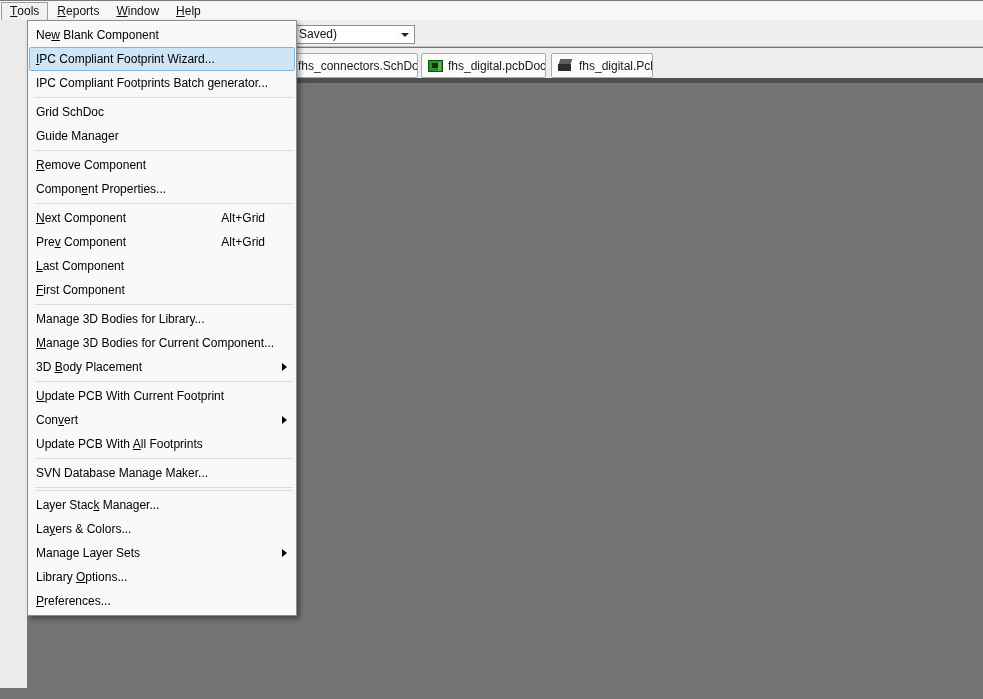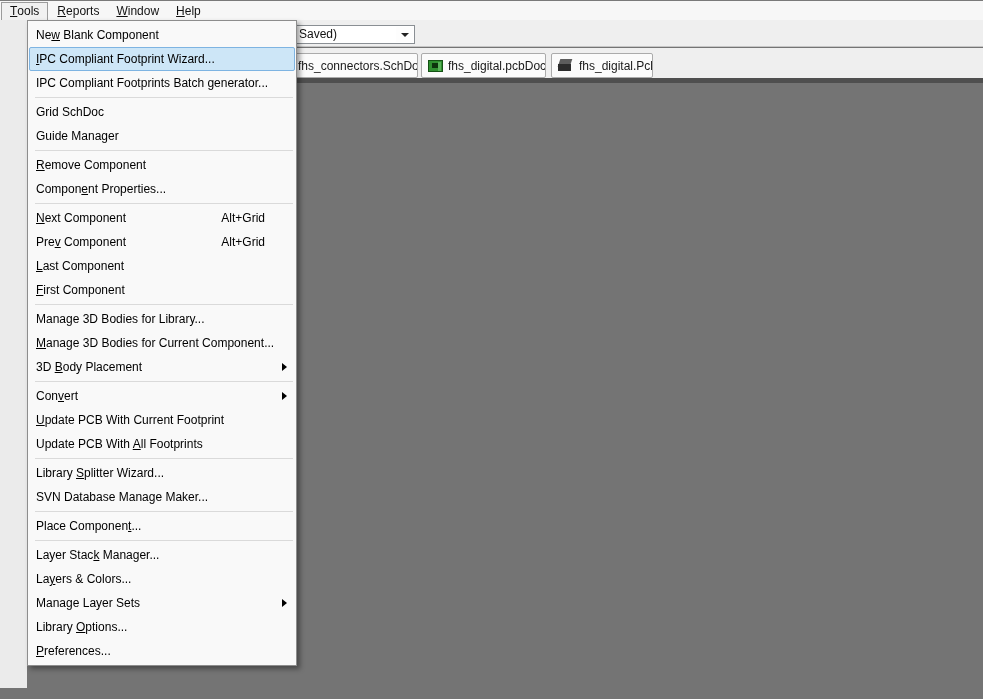--- a/index.html
+++ b/index.html
@@ -318,27 +318,25 @@
     <div class="menu-sep"></div>
     <div class="menu-item"><span><u>N</u>ext Component</span><span class="mi-shortcut">Alt+Grid</span></div>
     <div class="menu-item"><span>Pre<u>v</u> Component</span><span class="mi-shortcut">Alt+Grid</span></div>
     <div class="menu-item"><span><u>L</u>ast Component</span></div>
     <div class="menu-item"><span><u>F</u>irst Component</span></div>
     <div class="menu-sep"></div>
     <div class="menu-item"><span>Manage 3D Bodies for Library...</span></div>
     <div class="menu-item"><span><u>M</u>anage 3D Bodies for Current Component...</span></div>
     <div class="menu-item"><span>3D <u>B</u>ody Placement</span><span class="mi-arrow"></span></div>
     <div class="menu-sep"></div>
+    <div class="menu-item"><span><u>U</u>pdate PCB With Current Footprint</span></div>
     <div class="menu-item"><span>Con<u>v</u>ert</span><span class="mi-arrow"></span></div>
-    <div class="menu-item"><span><u>U</u>pdate PCB With Current Footprint</span></div>
     <div class="menu-item"><span>Update PCB With <u>A</u>ll Footprints</span></div>
     <div class="menu-sep"></div>
-    <div class="menu-item"><span>Library <u>S</u>plitter Wizard...</span></div>
     <div class="menu-item"><span>SVN Database Manage Maker...</span></div>
     <div class="menu-sep"></div>
-    <div class="menu-item"><span>Place Componen<u>t</u>...</span></div>
     <div class="menu-sep"></div>
     <div class="menu-item"><span>Layer Stac<u>k</u> Manager...</span></div>
     <div class="menu-item"><span>La<u>y</u>ers &amp; Colors...</span></div>
     <div class="menu-item"><span>Mana<u>g</u>e Layer Sets</span><span class="mi-arrow"></span></div>
     <div class="menu-item"><span>Library <u>O</u>ptions...</span></div>
     <div class="menu-item"><span><u>P</u>references...</span></div>
   </div>
 
 </body></html>

